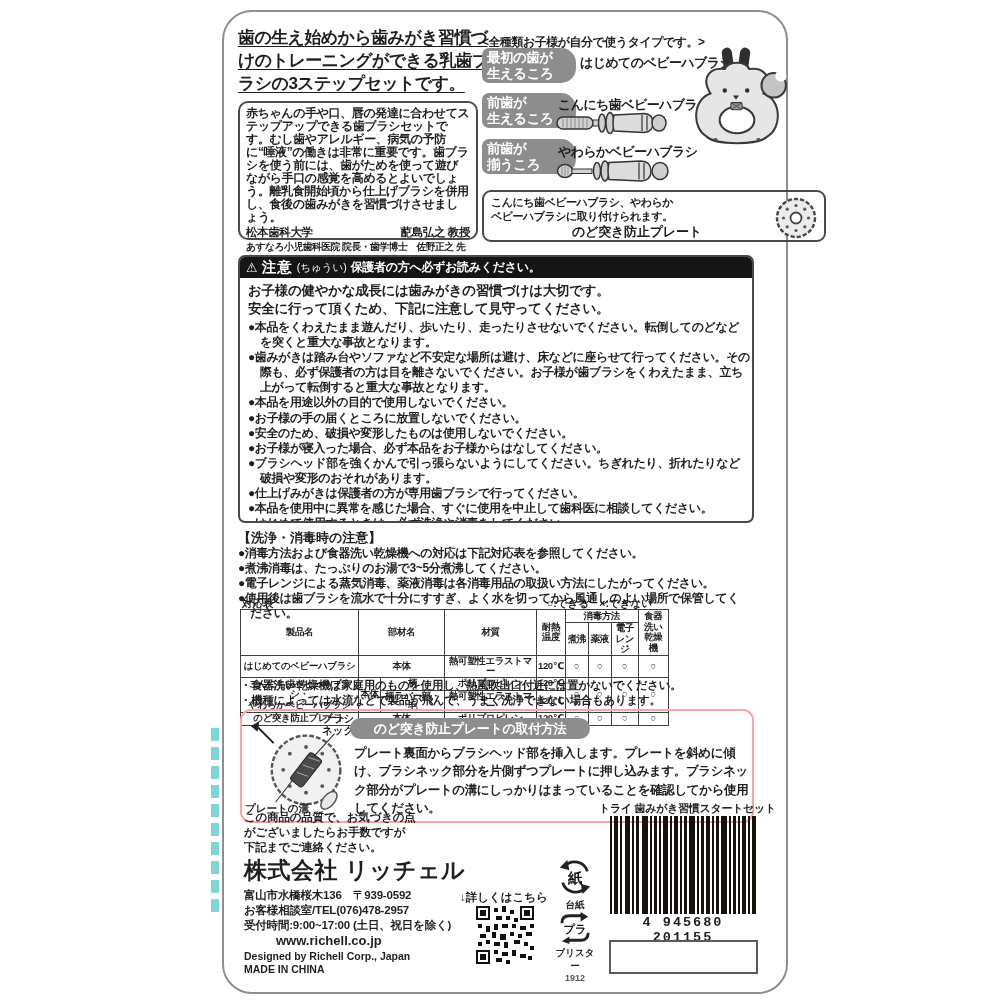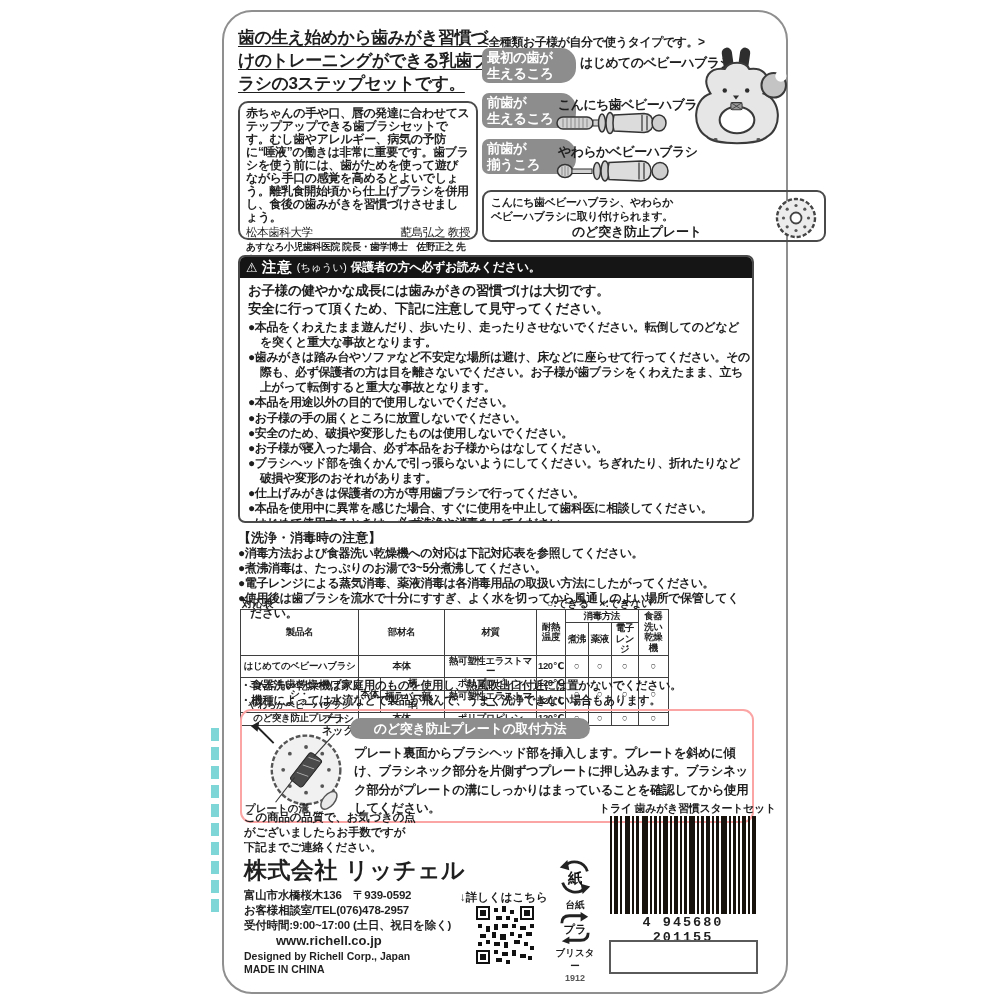--- a/index.html
+++ b/index.html
@@ -11,21 +11,21 @@
   #package{position:absolute;left:222px;top:10px;width:566px;height:984px;
            background:#fff;border:2px solid #8f8f8f;border-radius:30px;box-sizing:border-box;}
   #strip{position:absolute;left:211px;top:728px;width:8px;height:184px;
          background:repeating-linear-gradient(180deg,#7fd6d6 0 13px,rgba(0,0,0,0) 13px 19px);}
   
   .headline{left:14px;top:14px;width:254px;font-size:17px;font-weight:700;line-height:23px;
             letter-spacing:-0.6px;text-decoration:underline;text-underline-offset:3px;}
   .intro-box{left:14px;top:89px;width:240px;height:139px;border:2px solid #4a4a4a;border-radius:10px;
              box-sizing:border-box;padding:4px 6px;}
   .intro-body{font-size:12px;font-weight:600;line-height:13px;letter-spacing:-0.4px;}
-  .credit-row{display:flex;justify-content:space-between;font-size:11.5px;font-weight:400;margin-top:1px;letter-spacing:-0.4px;gap:11px;}
+  .credit-row{display:flex;justify-content:space-between;font-size:11.5px;font-weight:700;margin-top:1px;letter-spacing:-0.4px;gap:11px;}
   .credit2{font-size:9.8px;font-weight:700;letter-spacing:-0.5px;margin-top:1px;}
   
   .type-note{left:258px;top:14px;font-size:12px;font-weight:700;letter-spacing:-0.5px;margin-top:8px;}
   .badge{width:84px;padding:2px 5px;background:#8d8d8d;color:#fff;font-size:13.5px;font-weight:700;
          line-height:1.16;border-radius:7px 15px 15px 7px;letter-spacing:-0.5px;}
   .step-label{font-size:13px;font-weight:700;letter-spacing:-0.6px;}
   .plate-note{left:258px;top:178px;width:344px;height:52px;border:2px solid #4a4a4a;border-radius:9px;box-sizing:border-box;}
   .plate-note-body{position:absolute;left:7px;top:3px;font-size:11px;font-weight:700;line-height:14px;letter-spacing:-0.5px;}
   .plate-note-name{position:absolute;left:88px;top:31px;font-size:13px;font-weight:700;letter-spacing:-0.2px;}
   

